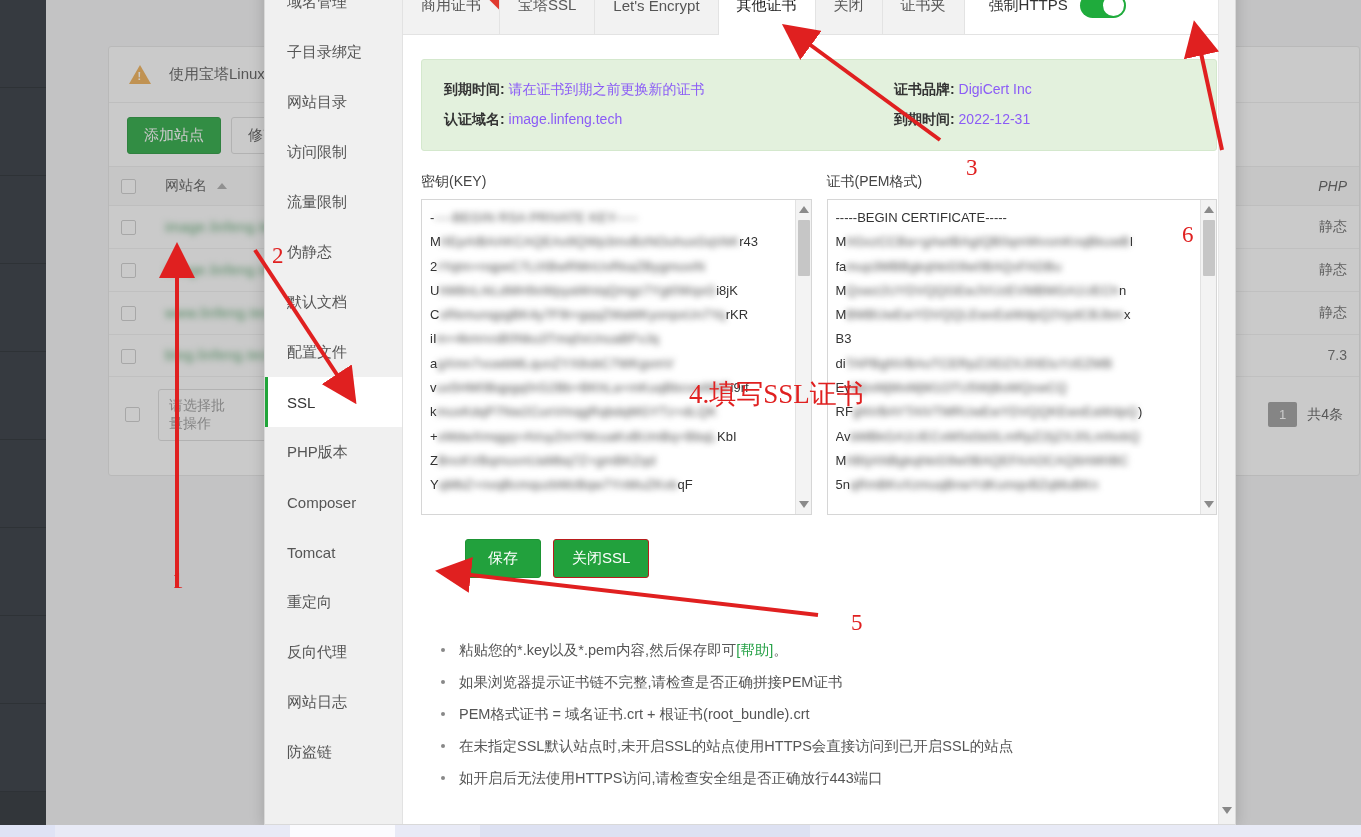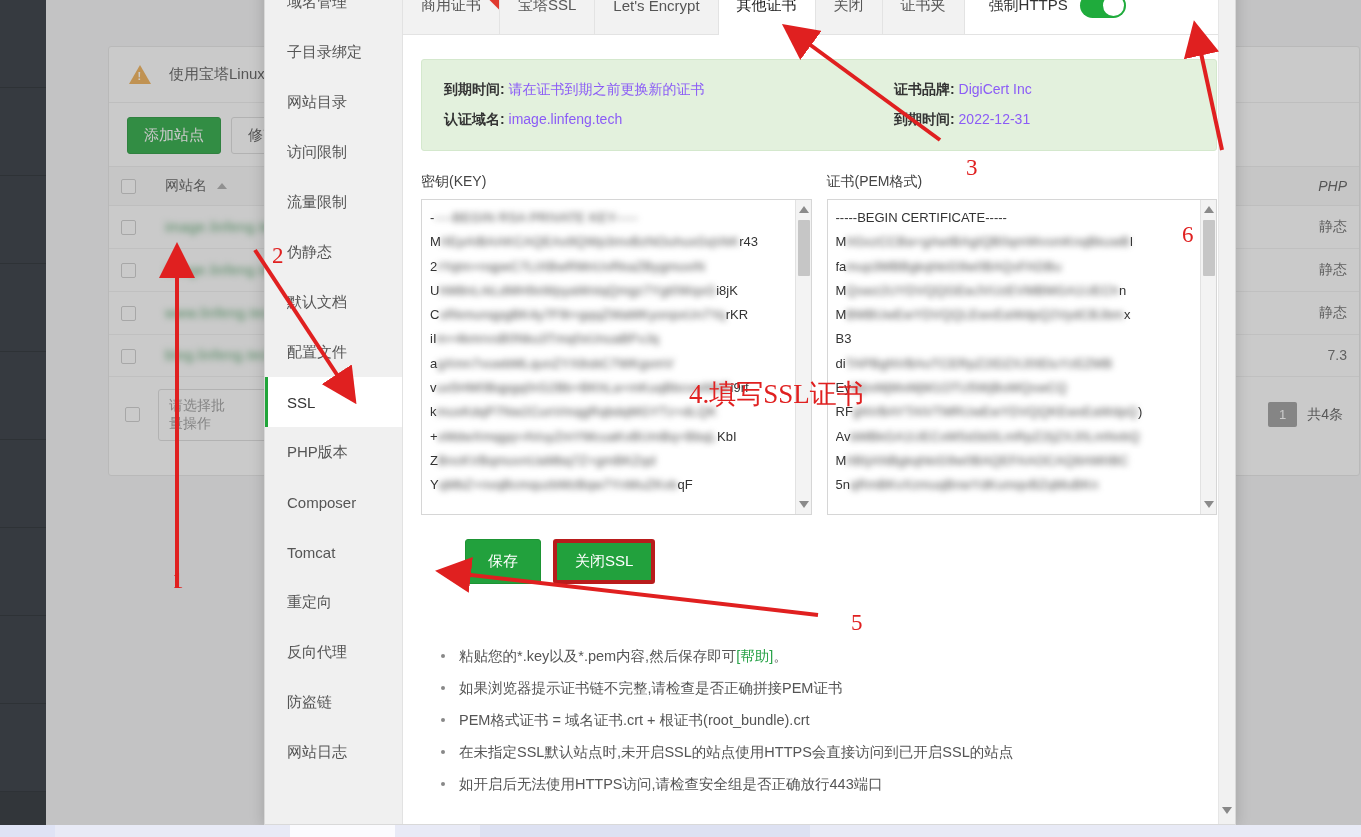--- a/index.html
+++ b/index.html
@@ -281,21 +281,21 @@
     width: 12px; height: 56px; background: #c6c6c6; border-radius: 1px;
   }
 
   
   .actions { display: flex; gap: 12px; margin: 24px 0 0 22px; padding-left: 40px; }
   .btn-save {
     background: #22a13d; color: #fff; border: 1px solid #1d9434;
     border-radius: 3px; padding: 9px 22px; font-size: 15px; cursor: pointer;
   }
   .btn-closessl {
-    background: #22a13d; color: #fff; border: 4px solid #b91c1c;
+    background: #22a13d; color: #fff; border: 1px solid #b91c1c;
     border-radius: 3px; padding: 9px 18px; font-size: 15px; cursor: pointer;
   }
 
   
   .notes { margin: 56px 0 0 30px; padding: 0; list-style: none; }
   .notes li {
     position: relative; padding-left: 26px;
     font-size: 14.5px; color: #555; line-height: 32px;
   }
   .notes li::before {
@@ -475,24 +475,24 @@
       <div class="side-item">
         <span>Tomcat</span>
       </div>
       <div class="side-item">
         <span>重定向</span>
       </div>
       <div class="side-item">
         <span>反向代理</span>
       </div>
       <div class="side-item">
+        <span>网站日志</span>
+      </div>
+      <div class="side-item">
         <span>防盗链</span>
-      </div>
-      <div class="side-item">
-        <span>网站日志</span>
       </div>
     </div>
 
     <div class="modal-body">
 
       <div class="tabs">
         <div class="tab">
           <span>商用证书</span>
           <span class="ribbon">
               <i>特惠</i>

